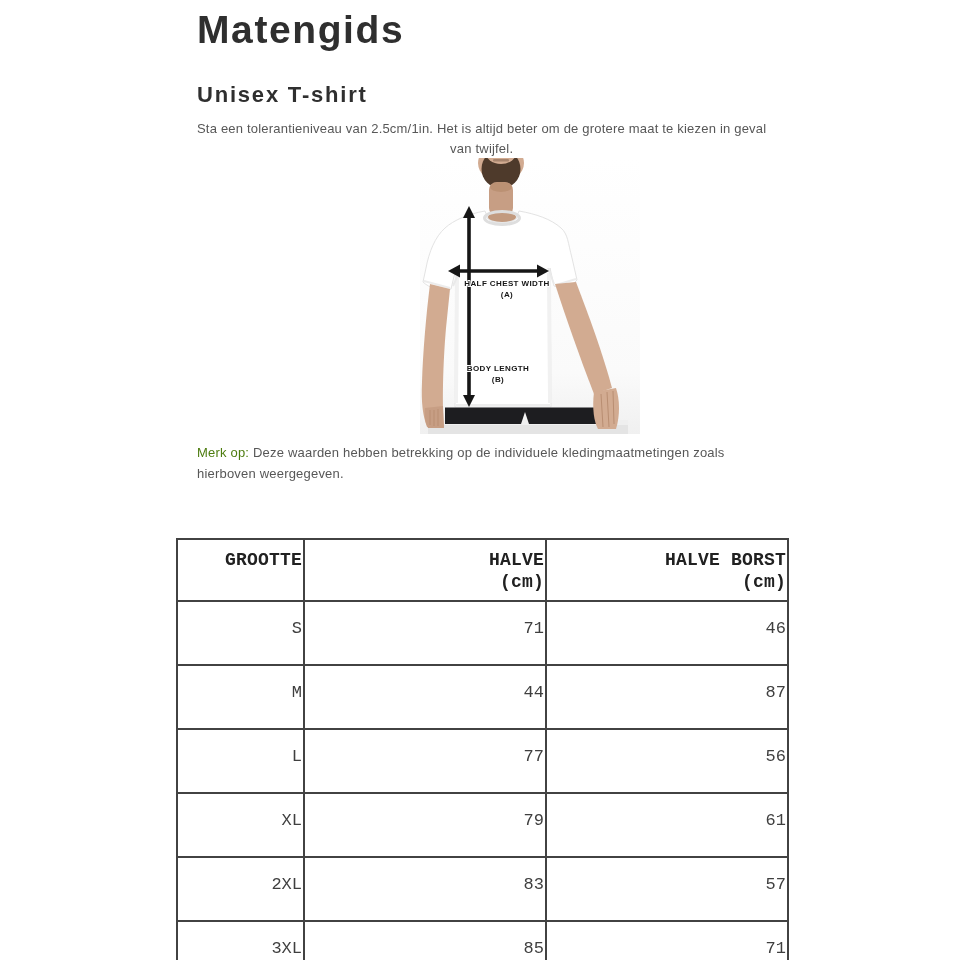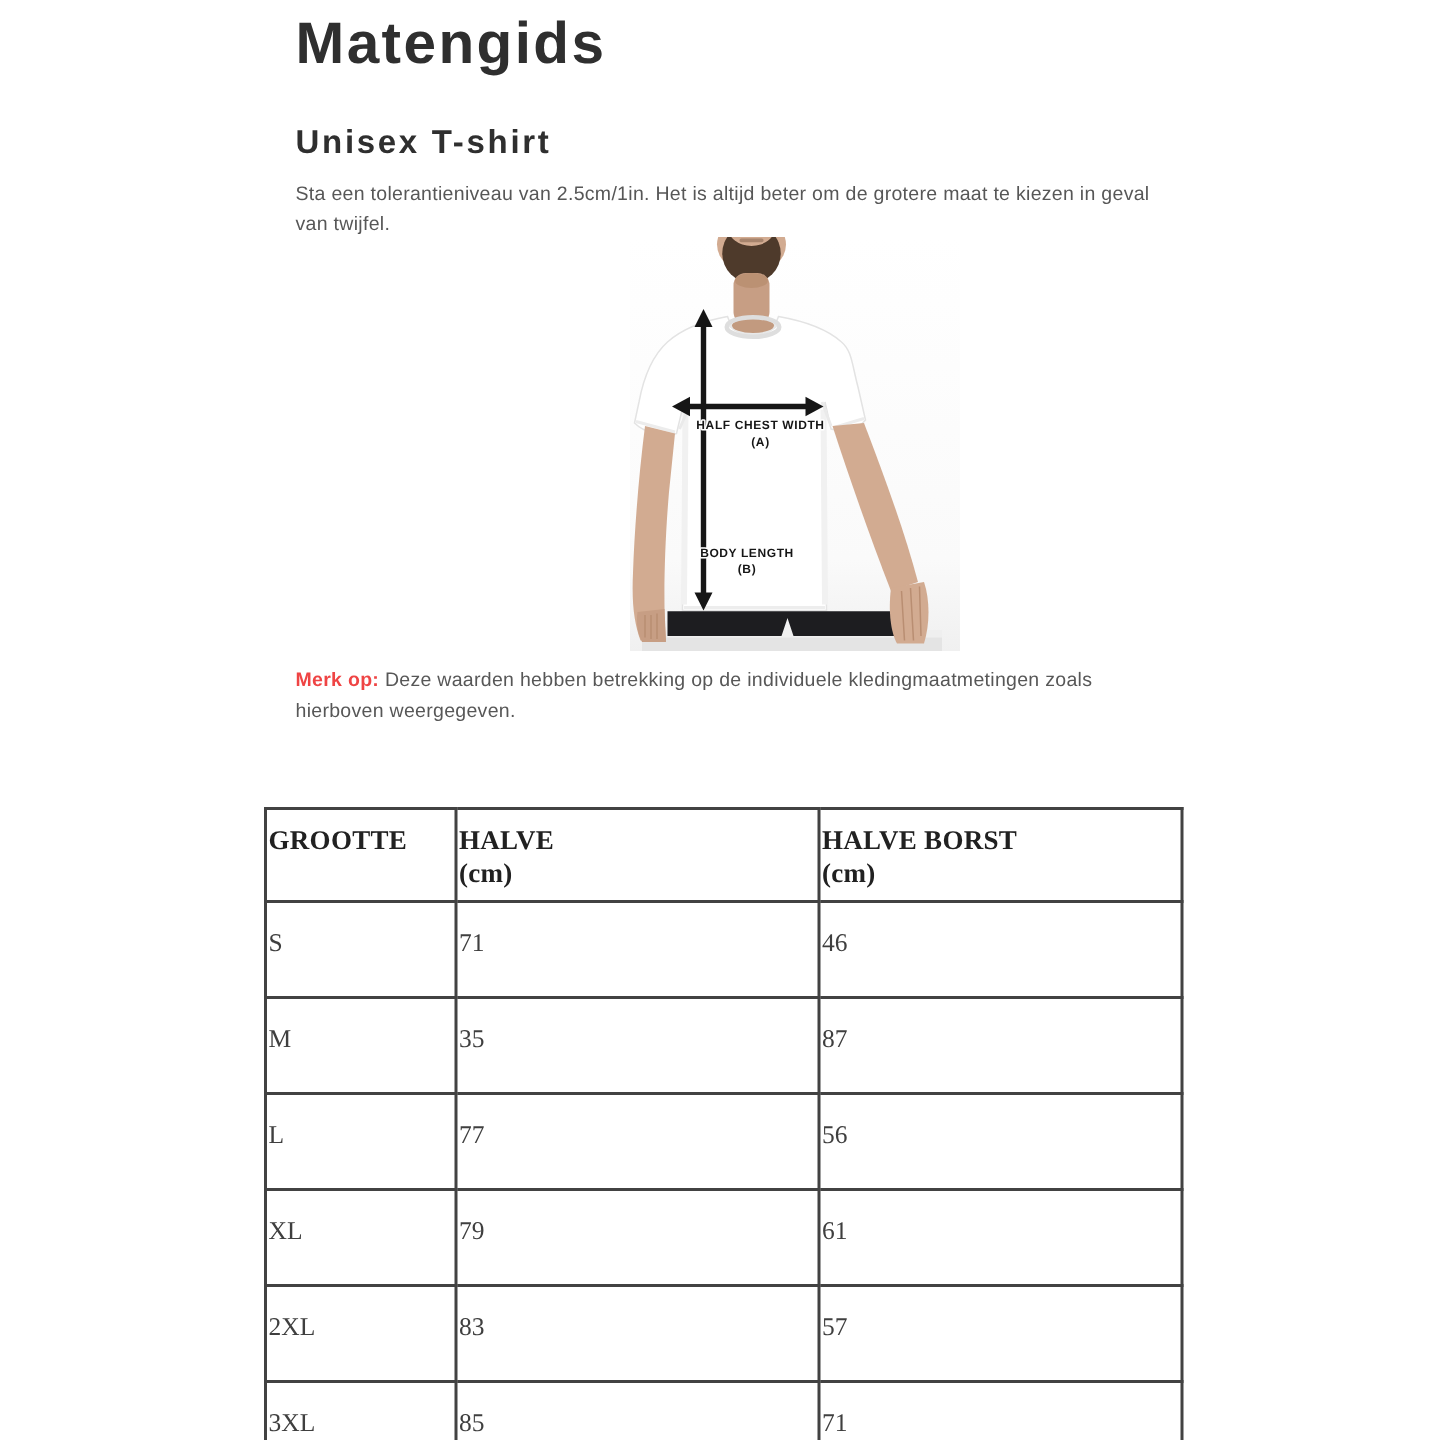--- a/index.html
+++ b/index.html
@@ -27,47 +27,48 @@
     color:#2f2f2f;
     white-space:nowrap;
     margin-top:20px;
   }
   .intro {
     left:197px; top:119px;
     font-size:13px; line-height:20px;
     letter-spacing:0.2px;
     color:#575757;
     white-space:nowrap;
+    text-align:center;
   }
   .note {
     left:197px; top:442px;
     font-size:13px; line-height:21px;
     letter-spacing:0.2px;
     color:#575757;
     white-space:nowrap;
   }
-  .note .note-label { font-weight:700; color:#ef4444; }
+  .note .note-label { font-weight:400; color:#4d7c0f; }
 
   .photo {
     left:420px; top:158px;
     width:220px; height:276px;
   }
 
   table.size-table {
     position:absolute;
     left:176px; top:538px;
     width:611px;
     border-collapse:collapse;
     table-layout:fixed;
     background:#fff;
   }
   table.size-table th, table.size-table td {
     border:2px solid #424242;
-    text-align:left;
-    font-family:Liberation Serif, serif;
+    text-align:right;
+    font-family:Liberation Mono, monospace;
   }
   table.size-table th {
     height:50px;
     vertical-align:top;
     padding-top:9px;
     font-size:18px;
     font-weight:700;
     line-height:22px;
     color:#212121;
     letter-spacing:0.2px;
@@ -223,21 +224,21 @@
     </tr>
   </thead>
   <tbody>
     <tr>
       <td>S</td>
       <td>71</td>
       <td>46</td>
     </tr>
     <tr>
       <td>M</td>
-      <td>35</td>
+      <td>44</td>
       <td>87</td>
     </tr>
     <tr>
       <td>L</td>
       <td>77</td>
       <td>56</td>
     </tr>
     <tr>
       <td>XL</td>
       <td>79</td>

